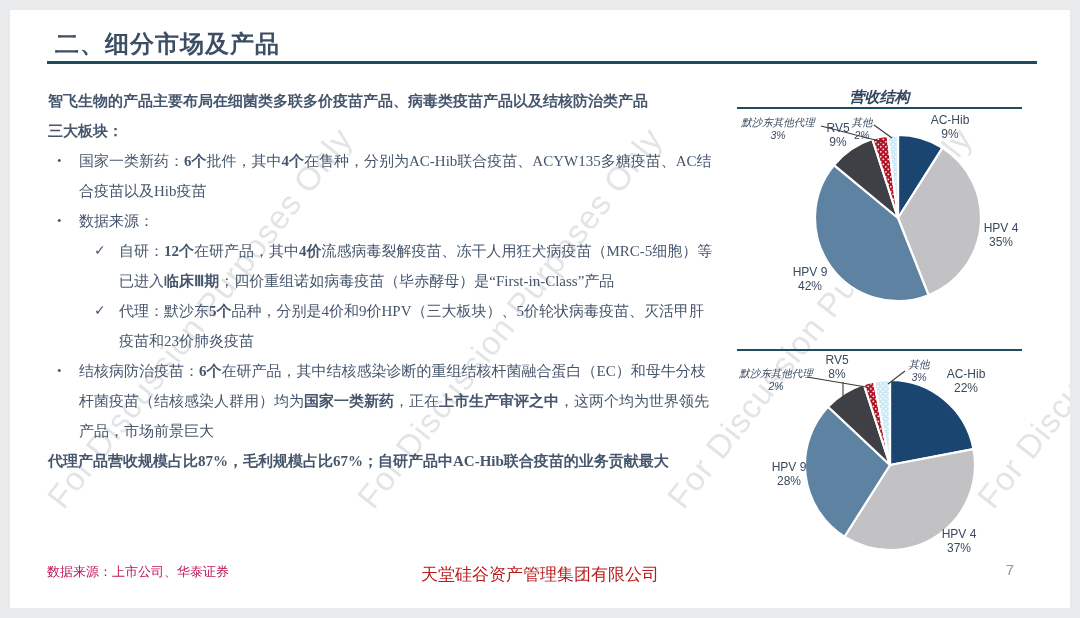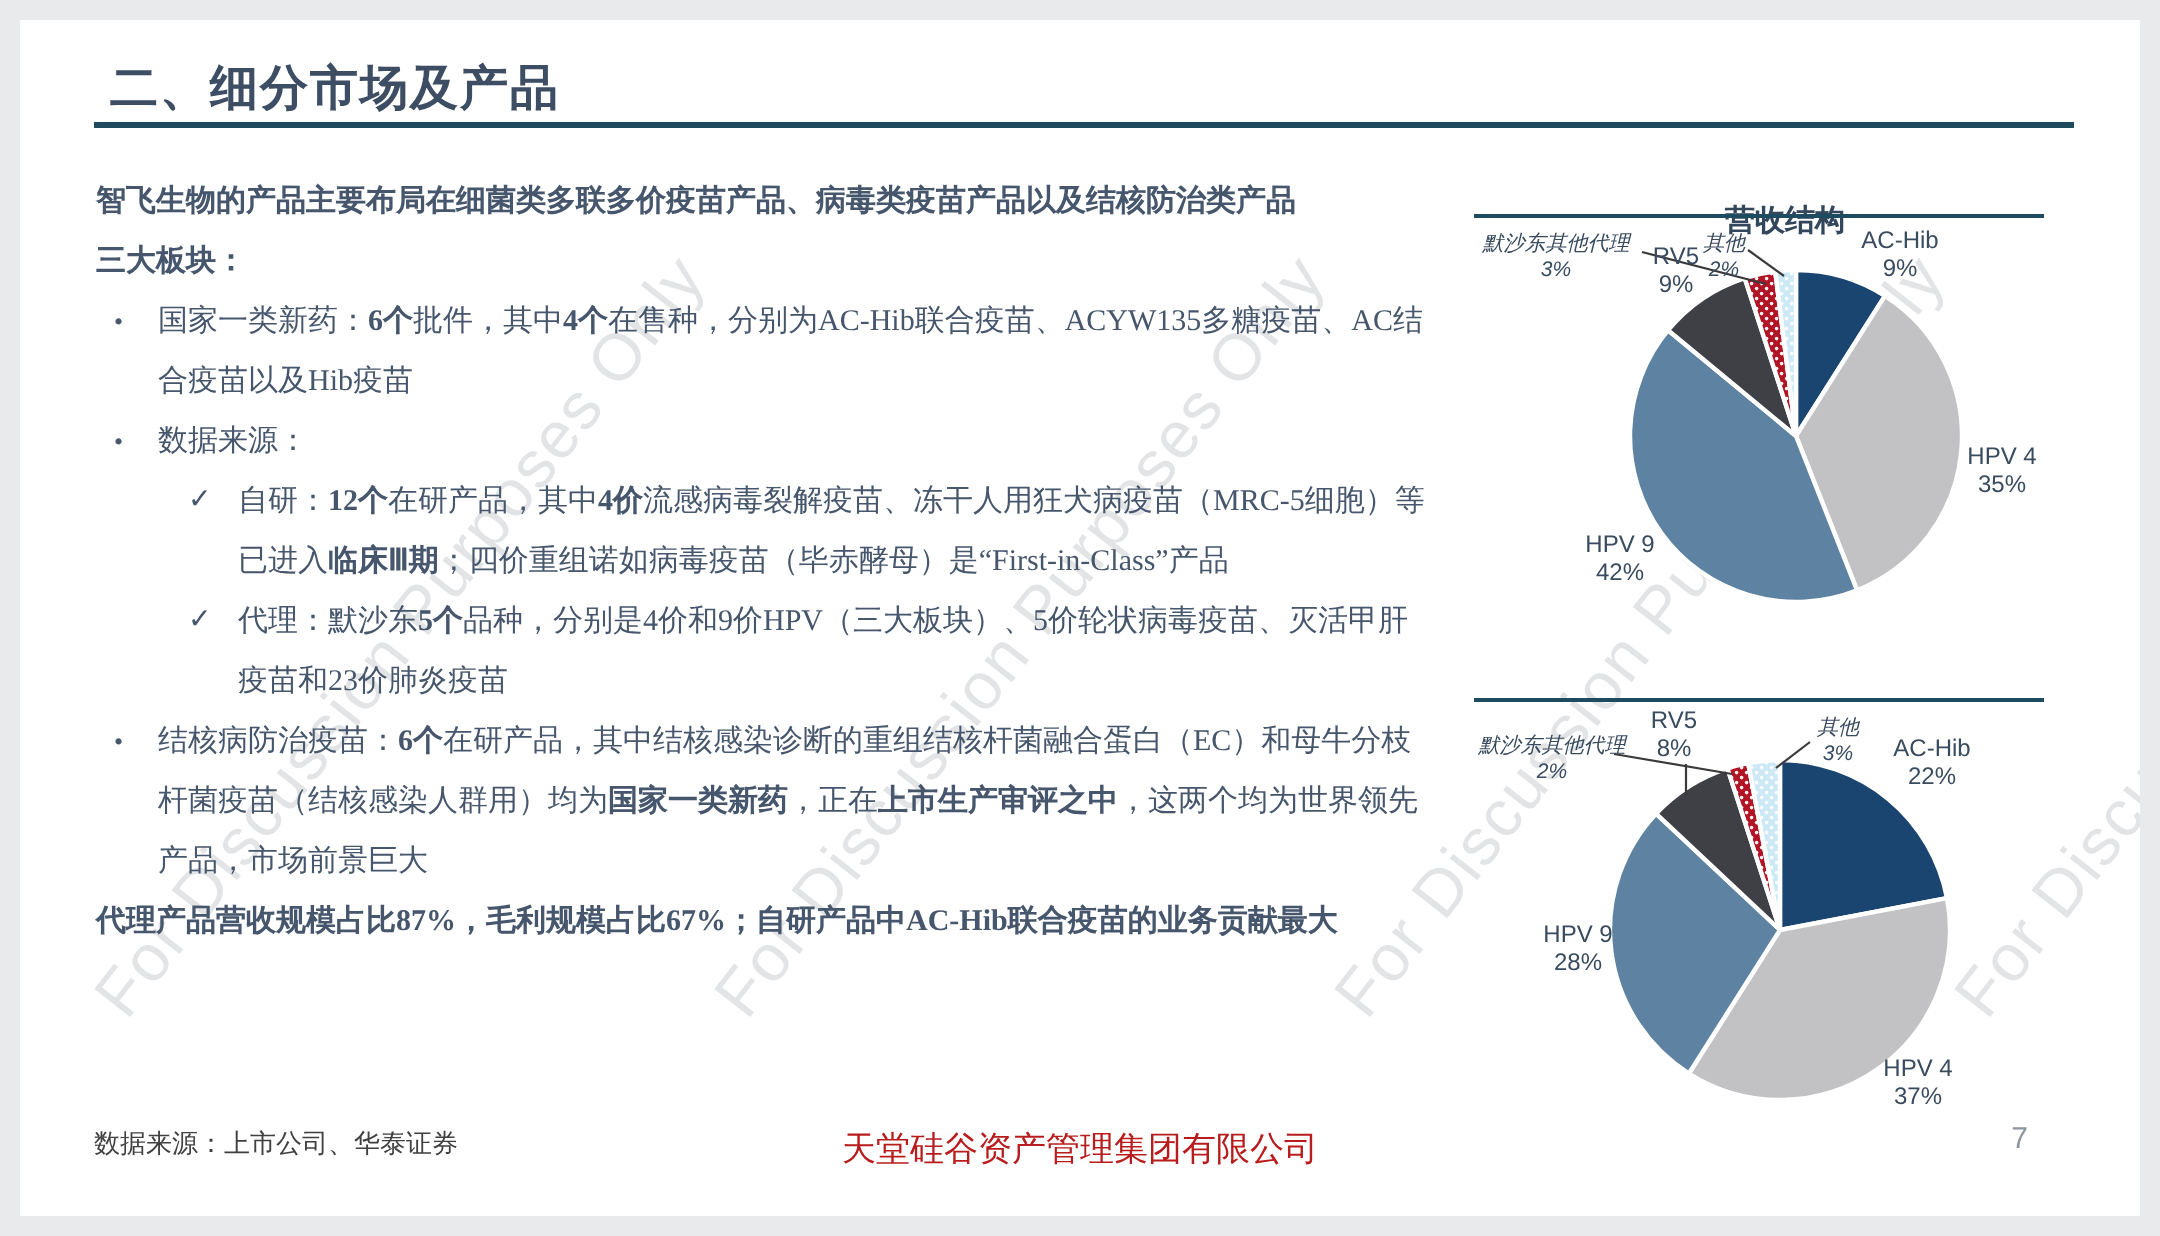--- a/index.html
+++ b/index.html
@@ -50,36 +50,36 @@
   .bullet.lvl2 .marker{left:46px;font-size:14px;}
   .textcol b{font-weight:bold;}
   
   .chart-box{
     position:absolute;width:285px;height:237px;z-index:2;
   }
   #chart-0{left:727px;top:78px;}
   #chart-1{left:727px;top:320px;}
   .chart-title{
     position:absolute;left:0;top:0;width:100%;text-align:center;
-    font-size:15px;font-weight:bold;color:#32465c;margin:13px;z-index:3;
+    font-size:15px;font-weight:bold;color:#32465c;margin:0;z-index:3;font-style:italic;
   }
   .chart-rule{
     position:absolute;left:0;top:19px;width:100%;height:2px;
     background:#1d4b60;z-index:3;
   }
   .plot{position:absolute;left:0;top:0;width:285px;height:237px;}
   .plot svg{position:absolute;left:0;top:0;}
   .slice-label{
     position:absolute;transform:translateX(-50%);
     text-align:center;font-size:12px;line-height:14px;color:#394b5f;
     white-space:nowrap;z-index:4;
   }
   .slice-label.cjk{font-size:10.5px;line-height:13px;font-style:italic;}
   
-  .footer-src{position:absolute;left:37px;top:553px;font-size:13px;color:#404040;z-index:2;}
+  .footer-src{position:absolute;left:37px;top:553px;font-size:13px;color:#be185d;z-index:2;}
   .footer-co{position:absolute;left:50%;transform:translateX(-50%);top:553px;font-size:17px;color:#b91c1c;z-index:2;}
   .footer-pg{position:absolute;right:56px;top:551px;font-size:15px;color:#8d959d;z-index:2;}
 </style>
 </head>
 <body>
 
 <div class="slide">
 
   <div class="wm" style="left:190px;top:308px;">For Discussion Purposes Only</div>
   <div class="wm" style="left:500px;top:308px;">For Discussion Purposes Only</div>

